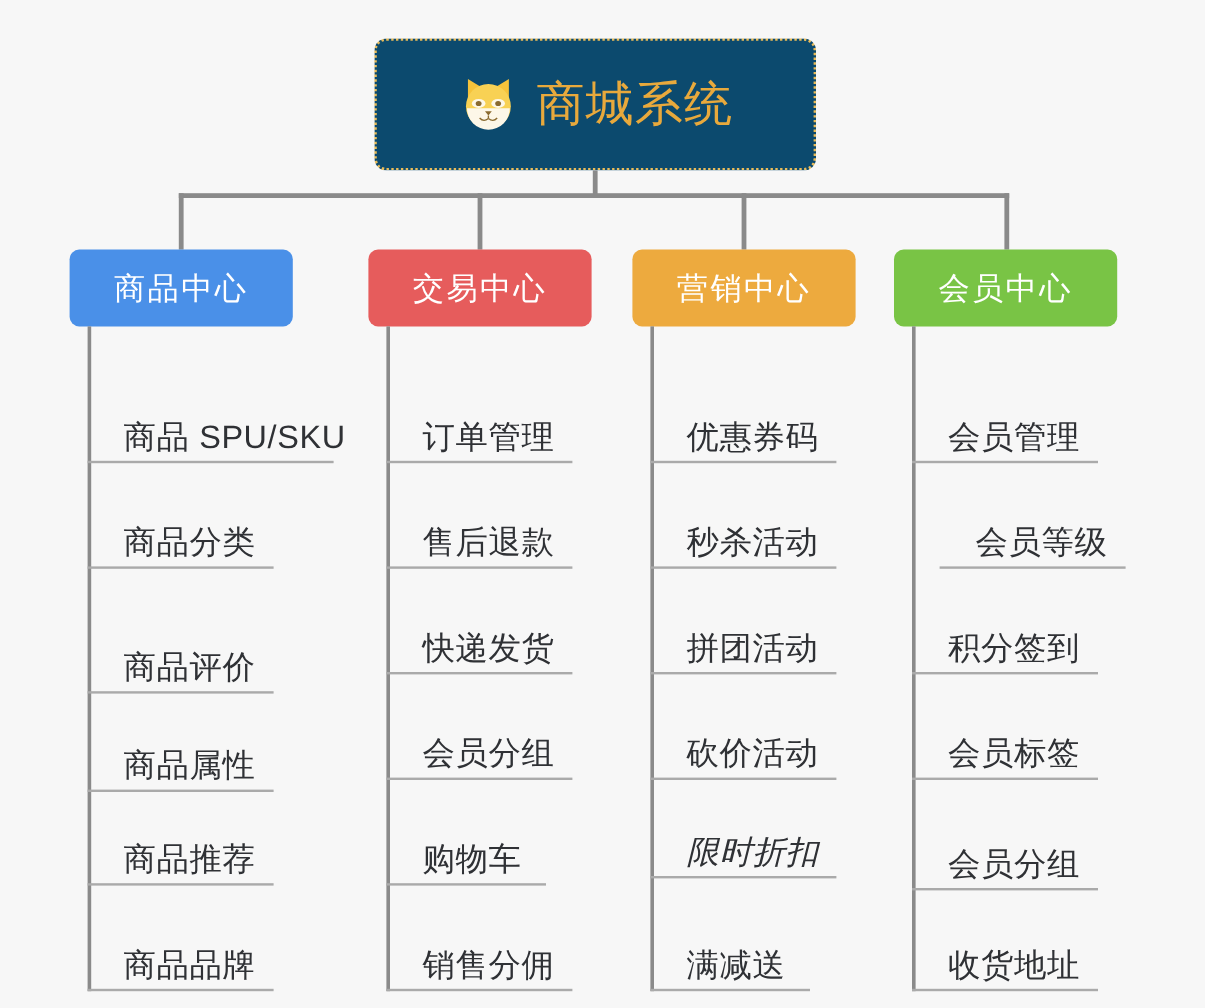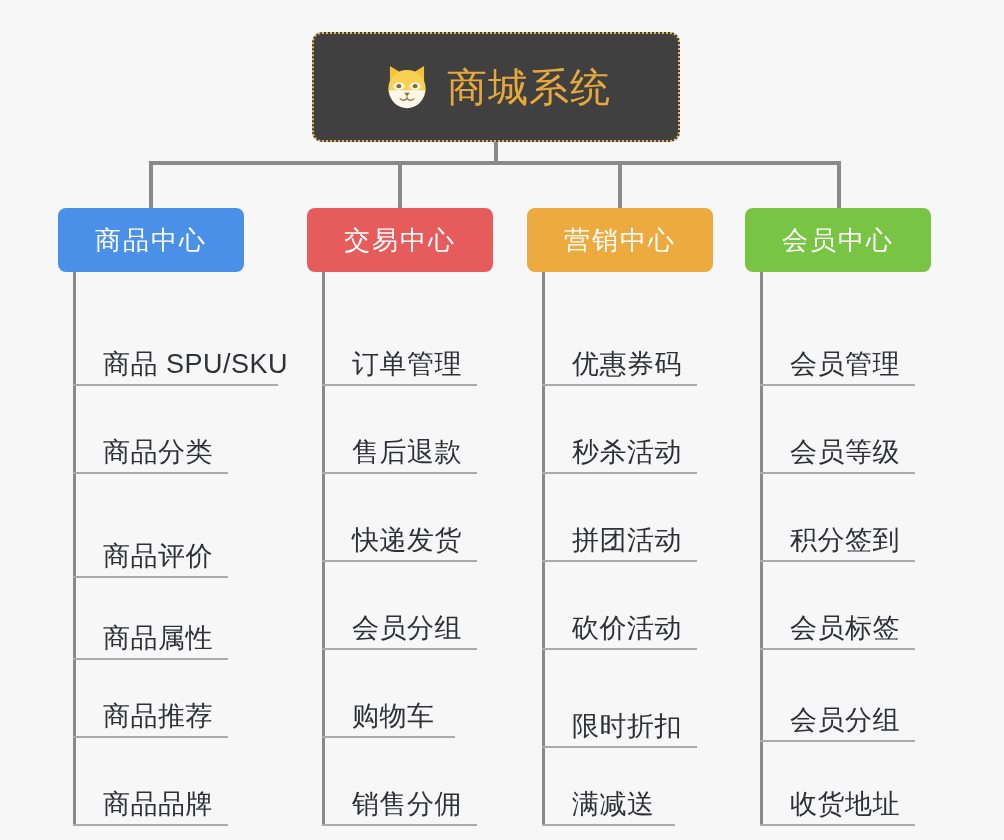--- a/index.html
+++ b/index.html
@@ -24,21 +24,21 @@
   }
 
   
   .root-node {
     position: absolute;
     left: 312px;
     top: 32px;
     width: 368px;
     height: 110px;
     box-sizing: border-box;
-    background: #404040;
+    background: #0c4a6e;
     border: 2px dotted #e8bb5a;
     border-radius: 10px;
     display: flex;
     align-items: center;
     justify-content: center;
     gap: 14px;
   }
   .root-icon {
     width: 52px;
     height: 52px;
@@ -206,36 +206,36 @@
       </div>
       <div class="leaf" style="top: 178px; width: 155px;">
         <span class="leaf-label">秒杀活动</span>
       </div>
       <div class="leaf" style="top: 266px; width: 155px; align-items: flex-end;">
         <span class="leaf-label">拼团活动</span>
       </div>
       <div class="leaf" style="top: 354px; width: 155px;">
         <span class="leaf-label">砍价活动</span>
       </div>
-      <div class="leaf" style="top: 452px; width: 155px;">
+      <div class="leaf" style="top: 436px; width: 155px; font-style: italic;">
         <span class="leaf-label">限时折扣</span>
       </div>
       <div class="leaf" style="top: 530px; width: 133px;">
         <span class="leaf-label">满减送</span>
       </div>
     </div>
   <div class="column" id="col3" style="left: 745px;">
       <div class="cat-box" style="background: rgb(121, 196, 69);">
         <span>会员中心</span>
       </div>
       <div class="trunk" style="height: 554px;"></div>
       <div class="leaf" style="top: 90px; width: 155px;">
         <span class="leaf-label">会员管理</span>
       </div>
-      <div class="leaf" style="top: 178px; width: 155px;">
+      <div class="leaf" style="top: 178px; width: 155px; margin-left: 23px;">
         <span class="leaf-label">会员等级</span>
       </div>
       <div class="leaf" style="top: 266px; width: 155px;">
         <span class="leaf-label">积分签到</span>
       </div>
       <div class="leaf" style="top: 354px; width: 155px;">
         <span class="leaf-label">会员标签</span>
       </div>
       <div class="leaf" style="top: 446px; width: 155px;">
         <span class="leaf-label">会员分组</span>

